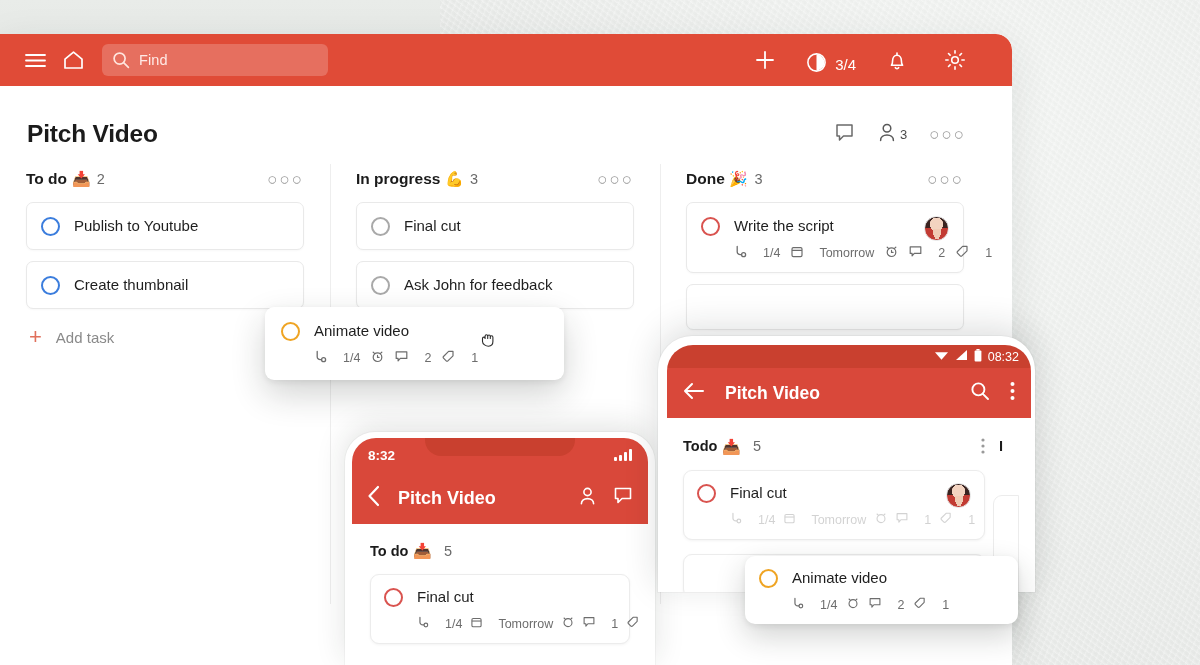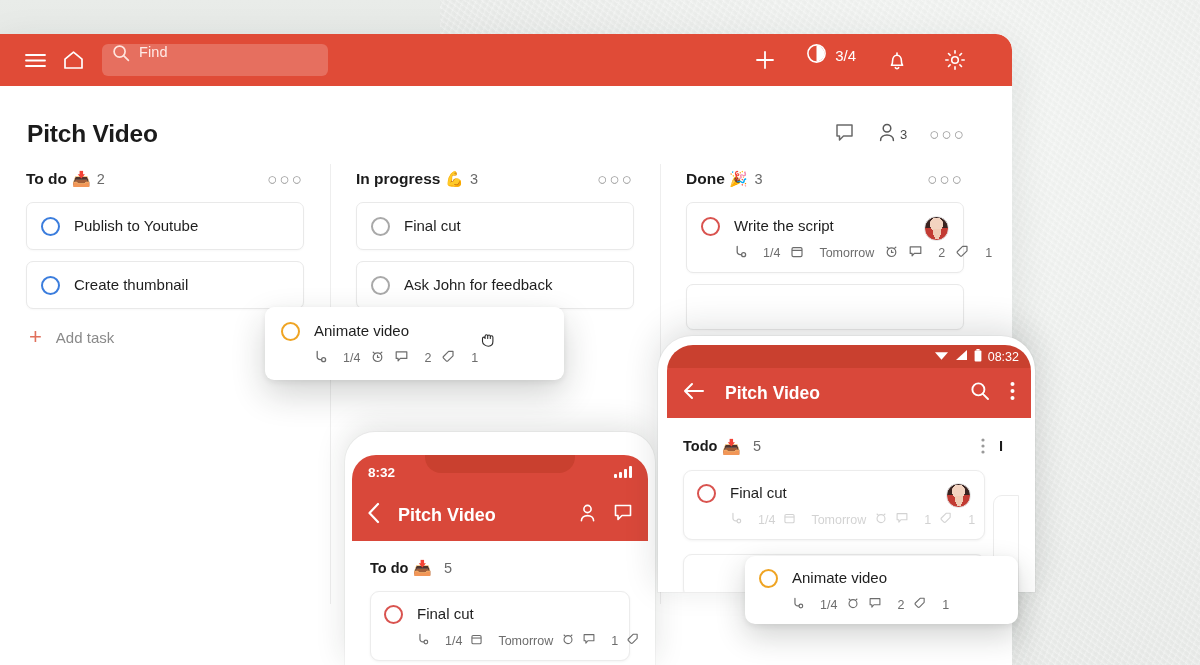--- a/index.html
+++ b/index.html
@@ -51,31 +51,31 @@
     width: 34px; height: 34px;
     display: flex; align-items: center; justify-content: center;
     color: #fff; flex: 0 0 auto;
   }
   .tb-icon svg { display: block; }
   .search {
     margin-left: 12px;
     width: 226px; height: 32px;
     background: rgba(255,255,255,.20);
     border-radius: 6px;
-    display: flex; 
+    display: flex; align-items: center;
     padding: 0 10px;
     color: #ffe9e4;
   }
   .search .sq { flex: 0 0 auto; display:flex; }
   .search-text {
     margin-left: 9px; font-size: 14.5px; color: #ffeae6;
     letter-spacing: .1px;
   }
   .tb-right {
-    margin-left: auto; display: flex; align-items: flex-start; gap: 24px;
+    margin-left: auto; display: flex; align-items: flex-end; gap: 24px;
     padding-right: 22px;
   }
   .frac { color: #fff; font-size: 15px; margin-left: 2px; }
   .pie-wrap { display: flex; align-items: center; gap: 6px; }
 
   
   .board-head {
     display: flex; align-items: center;
     padding: 34px 22px 0 27px;
   }
@@ -162,21 +162,21 @@
   }
   .grab-cursor { position: absolute; right: 66px; top: 22px; }
 
   
   .phone-ios {
     position: absolute; left: 345px; top: 432px;
     width: 310px; height: 233px;
     background: #fff;
     border-radius: 30px 30px 0 0;
     box-shadow: 0 -6px 30px rgba(30,35,32,.13), 0 0 0 1px rgba(0,0,0,.03);
-    padding: 23px 7px 0 7px;
+    padding: 6px 7px 0 7px;
     overflow: hidden; z-index: 30;
   }
   .ios-screen {
     width: 100%; height: 100%;
     background: #fff;
     border-radius: 24px 24px 0 0;
     overflow: hidden; position: relative;
   }
   .ios-status {
     height: 34px; background: #d9483a;

